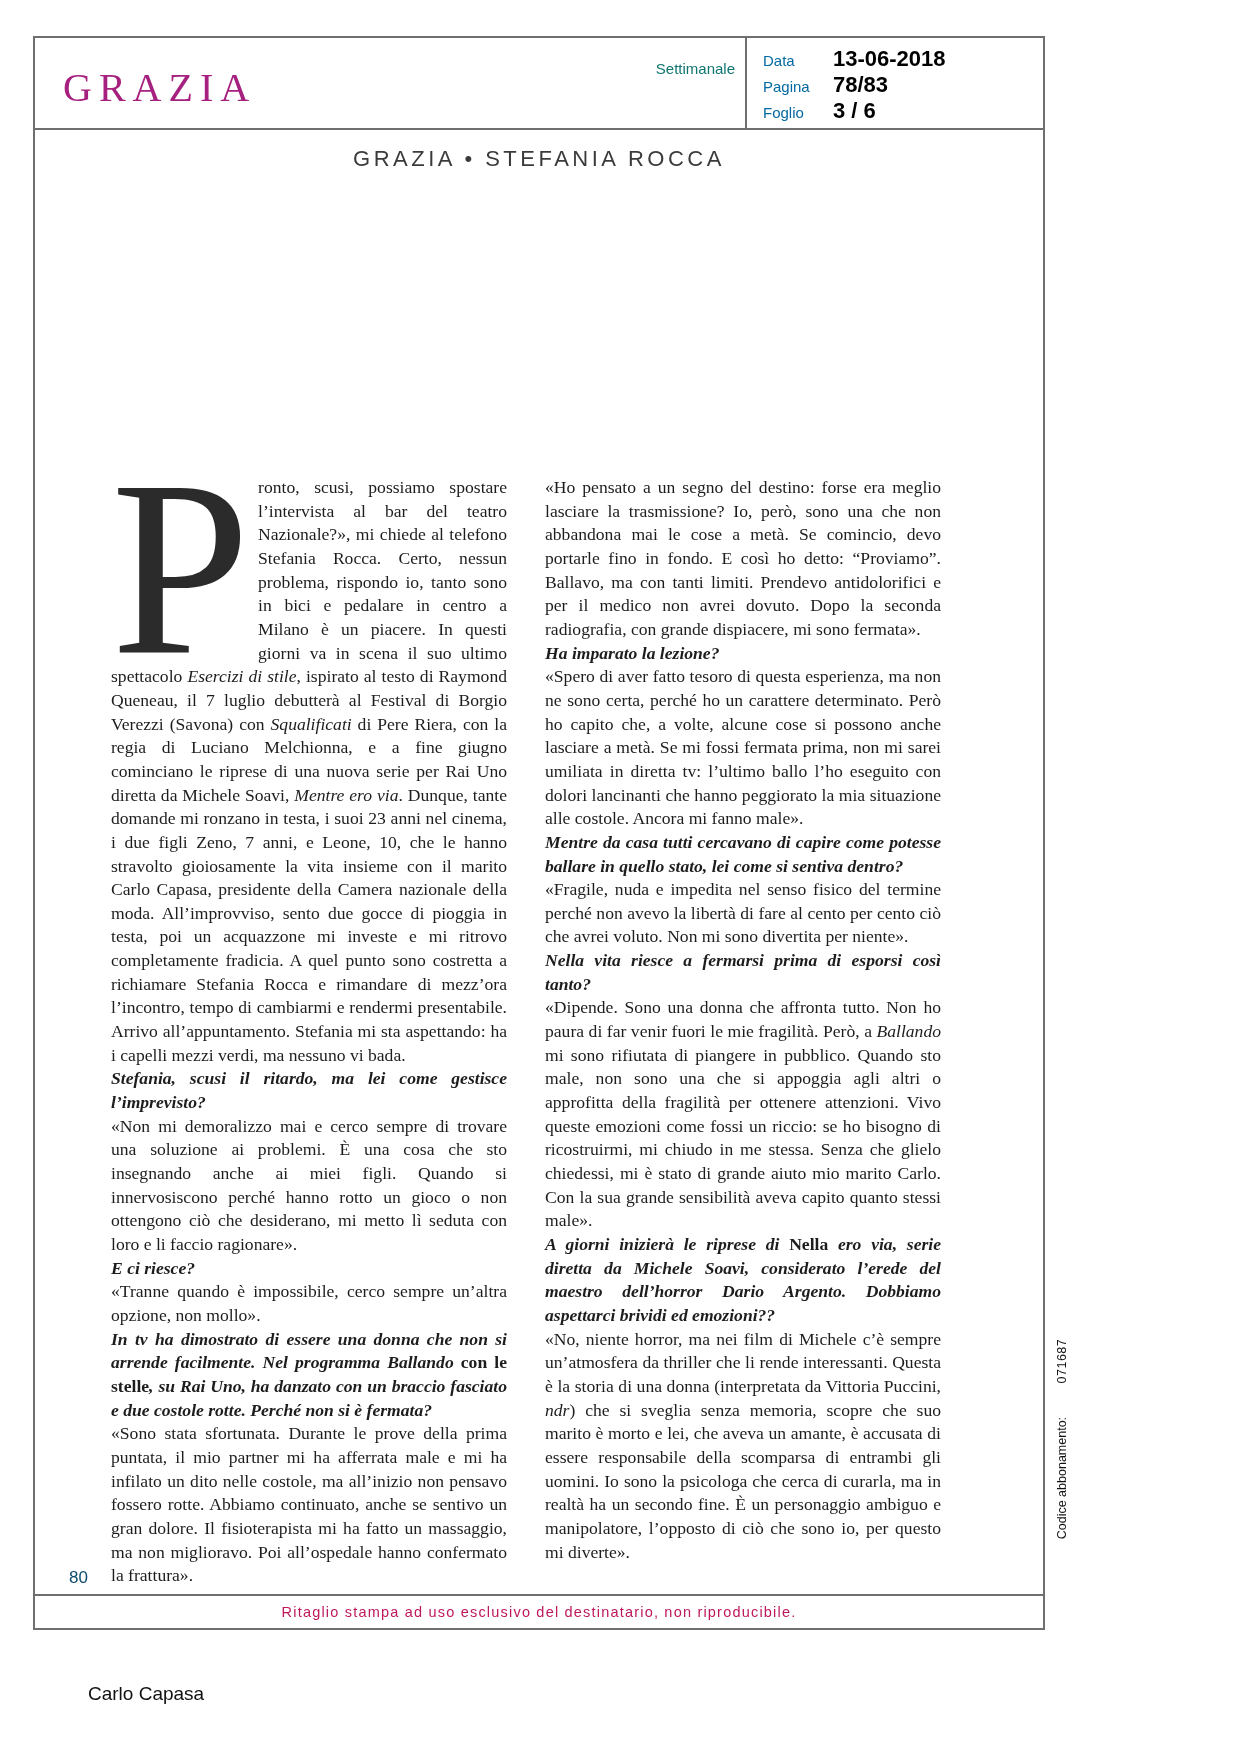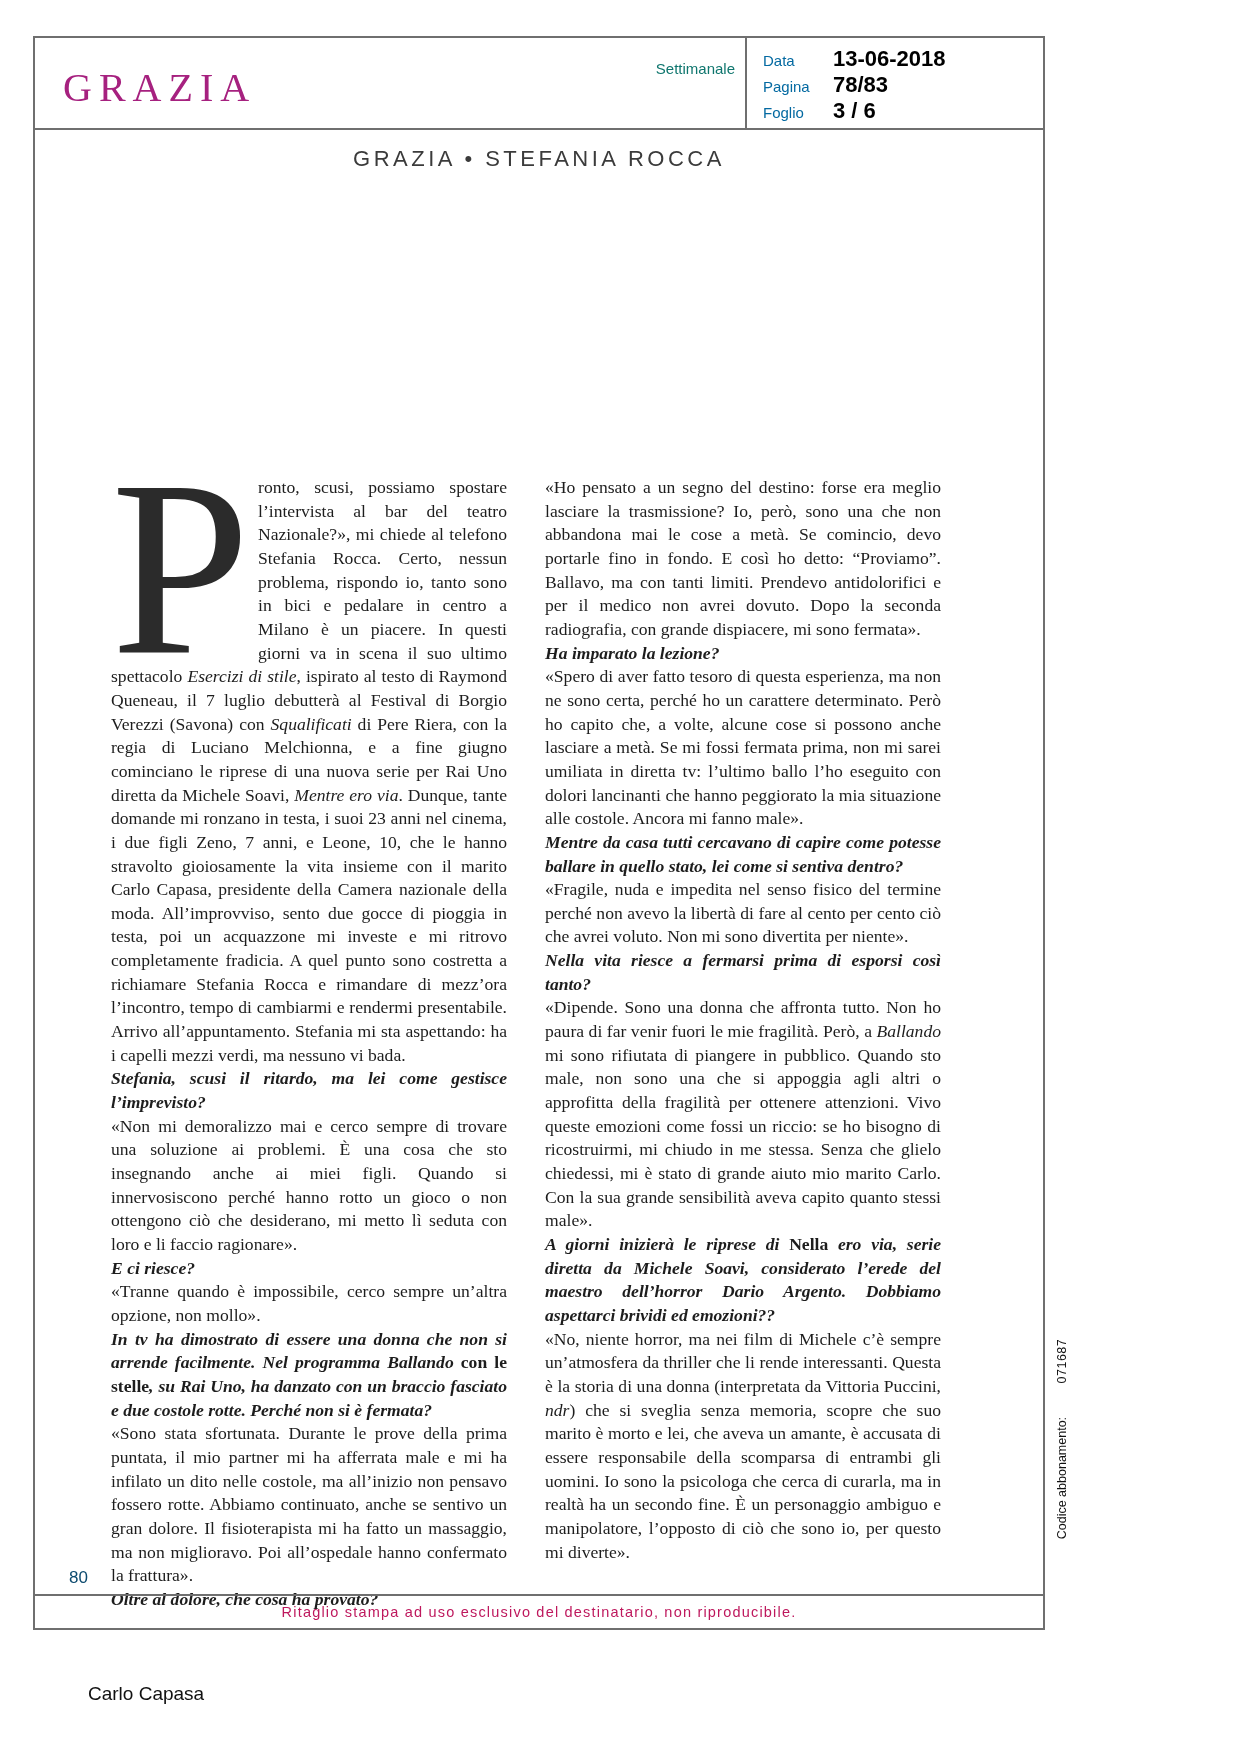--- a/index.html
+++ b/index.html
@@ -244,21 +244,20 @@
 
     <div class="columns">
       <div class="col" id="col-left">
           <p><span class="dropcap">P</span>ronto, scusi, possiamo spostare l’intervista al bar del teatro Nazionale?», mi chiede al telefono Stefania Rocca. Certo, nessun problema, rispondo io, tanto sono in bici e pedalare in centro a Milano è un piacere. In questi giorni va in scena il suo ultimo spettacolo <em>Esercizi di stile</em>, ispirato al testo di Raymond Queneau, il 7 luglio debutterà al Festival di Borgio Verezzi (Savona) con <em>Squalificati</em> di Pere Riera, con la regia di Luciano Melchionna, e a fine giugno cominciano le riprese di una nuova serie per Rai Uno diretta da Michele Soavi, <em>Mentre ero via</em>. Dunque, tante domande mi ronzano in testa, i suoi 23 anni nel cinema, i due figli Zeno, 7 anni, e Leone, 10, che le hanno stravolto gioiosamente la vita insieme con il marito Carlo Capasa, presidente della Camera nazionale della moda. All’improvviso, sento due gocce di pioggia in testa, poi un acquazzone mi investe e mi ritrovo completamente fradicia. A quel punto sono costretta a richiamare Stefania Rocca e rimandare di mezz’ora l’incontro, tempo di cambiarmi e rendermi presentabile. Arrivo all’appuntamento. Stefania mi sta aspettando: ha i capelli mezzi verdi, ma nessuno vi bada.</p>
           <p class="q">Stefania, scusi il ritardo, ma lei come gestisce l’imprevisto?</p>
           <p>«Non mi demoralizzo mai e cerco sempre di trovare una soluzione ai problemi. È una cosa che sto insegnando anche ai miei figli. Quando si innervosiscono perché hanno rotto un gioco o non ottengono ciò che desiderano, mi metto lì seduta con loro e li faccio ragionare».</p>
           <p class="q">E ci riesce?</p>
           <p>«Tranne quando è impossibile, cerco sempre un’altra opzione, non mollo».</p>
           <p><span class="q">In tv ha dimostrato di essere una donna che non si arrende facilmente. Nel programma </span><span class="q-plain"><em>Ballando</em> con le stelle</span><span class="q">, su Rai Uno, ha danzato con un braccio fasciato e due costole rotte. Perché non si è fermata?</span></p>
           <p>«Sono stata sfortunata. Durante le prove della prima puntata, il mio partner mi ha afferrata male e mi ha infilato un dito nelle costole, ma all’inizio non pensavo fossero rotte. Abbiamo continuato, anche se sentivo un gran dolore. Il fisioterapista mi ha fatto un massaggio, ma non miglioravo. Poi all’ospedale hanno confermato la frattura».</p>
-          <p class="q">Oltre al dolore, che cosa ha provato?</p>
         </div>
       <div class="col" id="col-right">
           <p>«Ho pensato a un segno del destino: forse era meglio lasciare la trasmissione? Io, però, sono una che non abbandona mai le cose a metà. Se comincio, devo portarle fino in fondo. E così ho detto: “Proviamo”. Ballavo, ma con tanti limiti. Prendevo antidolorifici e per il medico non avrei dovuto. Dopo la seconda radiografia, con grande dispiacere, mi sono fermata».</p>
           <p class="q">Ha imparato la lezione?</p>
           <p>«Spero di aver fatto tesoro di questa esperienza, ma non ne sono certa, perché ho un carattere determinato. Però ho capito che, a volte, alcune cose si possono anche lasciare a metà. Se mi fossi fermata prima, non mi sarei umiliata in diretta tv: l’ultimo ballo l’ho eseguito con dolori lancinanti che hanno peggiorato la mia situazione alle costole. Ancora mi fanno male».</p>
           <p class="q">Mentre da casa tutti cercavano di capire come potesse ballare in quello stato, lei come si sentiva dentro?</p>
           <p>«Fragile, nuda e impedita nel senso fisico del termine perché non avevo la libertà di fare al cento per cento ciò che avrei voluto. Non mi sono divertita per niente».</p>
           <p class="q">Nella vita riesce a fermarsi prima di esporsi così tanto?</p>
           <p>«Dipende. Sono una donna che affronta tutto. Non ho paura di far venir fuori le mie fragilità. Però, a <em>Ballando</em> mi sono rifiutata di piangere in pubblico. Quando sto male, non sono una che si appoggia agli altri o approfitta della fragilità per ottenere attenzioni. Vivo queste emozioni come fossi un riccio: se ho bisogno di ricostruirmi, mi chiudo in me stessa. Senza che glielo chiedessi, mi è stato di grande aiuto mio marito Carlo. Con la sua grande sensibilità aveva capito quanto stessi male».</p>
           <p><span class="q">A giorni inizierà le riprese di </span><span class="q-plain">Nella</span><span class="q"> ero via, serie diretta da Michele Soavi, considerato l’erede del maestro dell’horror Dario Argento. Dobbiamo aspettarci brividi ed emozioni??</span></p>

